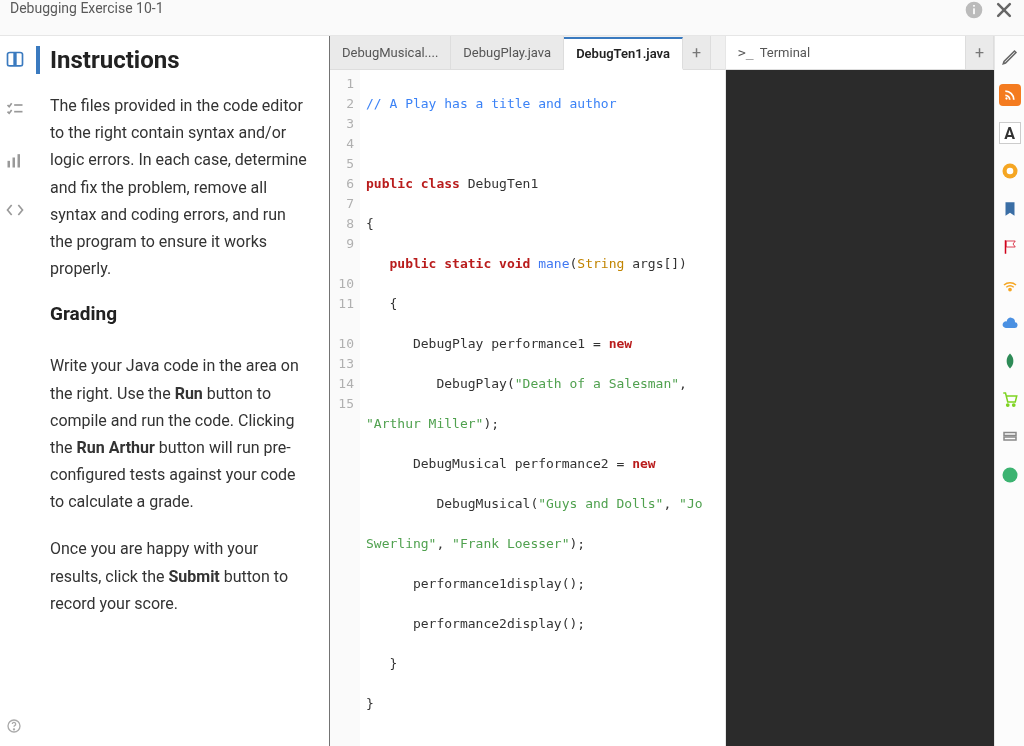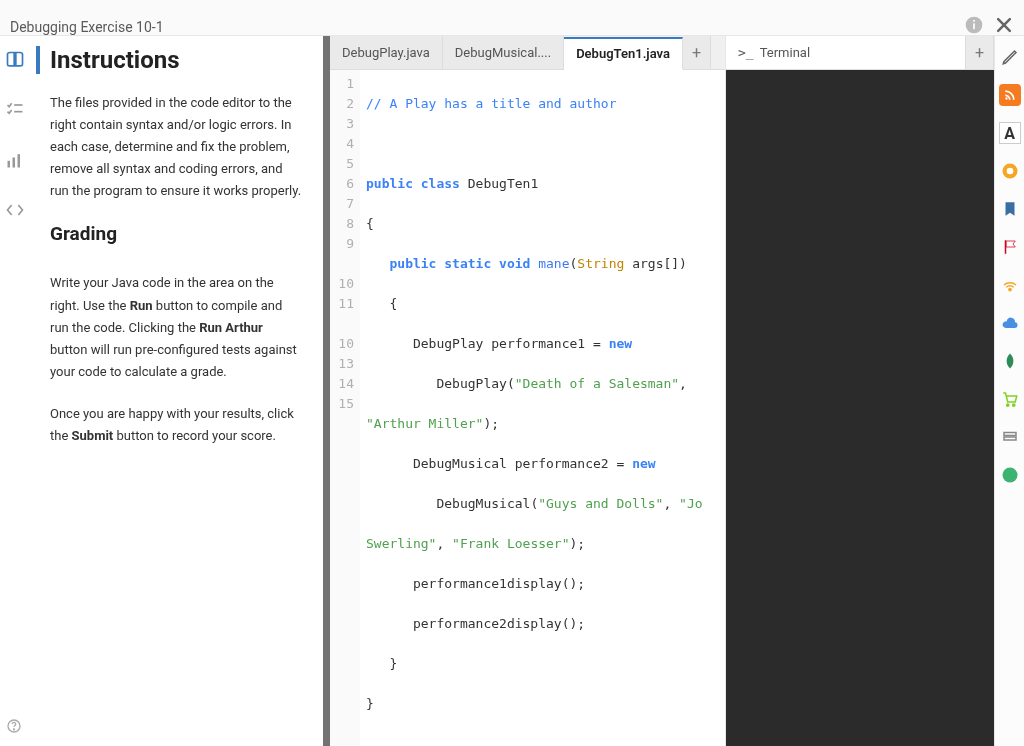--- a/index.html
+++ b/index.html
@@ -1,47 +1,47 @@
 <!DOCTYPE html>
 <html><head>
 <meta charset="utf-8">
 <style>
   * { box-sizing: border-box; margin: 0; padding: 0; }
   html, body { width: 1024px; height: 746px; overflow: hidden; font-family: -apple-system, BlinkMacSystemFont, "Segoe UI", Roboto, Arial, sans-serif; background: #fff; color: #333; }
-  .topbar { height: 36px; display: flex; align-items: flex-end; padding: 0 10px; border-bottom: 1px solid #e6e6e6; background: #fafafa; }
+  .topbar { height: 36px; display: flex; align-items: flex-start; padding: 0 10px; border-bottom: 1px solid #e6e6e6; background: #fafafa; }
   .topbar-title { font-size: 14px; color: #5a5a5a; flex: 1; }
   .topbar-icons { display: flex; gap: 10px; align-items: center; }
   .info-icon, .close-icon { width: 20px; height: 20px; display: flex; align-items: center; justify-content: center; color: #888; cursor: pointer; }
   .info-icon svg, .close-icon svg { width: 20px; height: 20px; }
 
   .main-area { display: flex; height: calc(100% - 36px); }
 
   .left-rail { width: 30px; display: flex; flex-direction: column; align-items: center; padding-top: 14px; gap: 30px; background: #fff; }
   .rail-icon { width: 20px; height: 20px; color: #999; display: flex; align-items: center; justify-content: center; }
   .rail-icon svg { width: 20px; height: 20px; }
   .rail-icon.active { color: #3a7abf; }
 
-  .instructions { width: 300px; padding: 10px 20px 20px 20px; overflow-y: auto; border-right: 7px solid #737373; }
+  .instructions { width: 300px; padding: 10px 20px 20px 20px; overflow-y: auto; border-right: 1px solid #737373; }
   .instructions h1 { font-size: 24px; font-weight: 700; margin-bottom: 18px; color: #222; border-left: 4px solid #3a7abf; padding-left: 10px; margin-left: -14px;}
-  .instructions p { font-size: 13px; line-height: 1.7; color: #333; margin-bottom: 20px; }
+  .instructions p { font-size: 16px; line-height: 1.7; color: #333; margin-bottom: 20px; }
   .instructions h2 { font-size: 19px; font-weight: 700; margin: 18px 0 27px 0; color: #222; }
   .instructions strong { font-weight: 700; }
 
   .center { flex: 1; display: flex; flex-direction: column; border-right: 1px solid #e6e6e6; min-width: 0; }
   .tabs { height: 34px; display: flex; align-items: stretch; background: #f0f0f0; border-bottom: 1px solid #ddd; }
   .tab { padding: 0 12px; font-size: 13px; color: #555; display: flex; align-items: center; border-right: 1px solid #ddd; background: #eaeaea; cursor: pointer; white-space: nowrap; }
   .tab.active { background: #fff; color: #222; font-weight: 600; border-bottom: 2px solid #fff; position: relative; top: 1px; border-top: 2px solid #3a7abf;}
   .tab.plus { width: 28px; justify-content: center; font-size: 16px; color: #777; }
   .editor { flex: 1; display: flex; font-family: "Menlo", "Consolas", monospace; font-size: 13px; line-height: 20px; background: #fff; overflow: hidden;}
   .gutter { width: 30px; text-align: right; color: #b0b0b0; padding: 4px 6px 4px 0; background: #fafafa; user-select: none; }
   .gutter div { height: 20px; }
   .code { flex: 1; padding: 4px 6px; white-space: pre; color: #333; }
   .code div { height: 20px; }
   .c-cm { color: #3b82f6; } 
-  .c-kw { color: #3b82f6; font-weight: 600; } 
+  .c-kw { color: #b91c1c; font-weight: 600; } 
   .c-ty { color: #c18401; } 
   .c-fn { color: #4078f2; } 
   .c-id { color: #333; }
   .c-str{ color: #50a14f; } 
 
   .right { width: 268px; display: flex; flex-direction: column; background:#fff;}
   .term-tabs { height: 34px; display: flex; background: #f0f0f0; border-bottom: 1px solid #ddd; }
   .term-tab { flex: 1; padding: 0 12px; font-size: 13px; color: #555; display: flex; align-items: center; gap: 6px; border-right: 1px solid #ddd; background:#fff;}
   .term-body { flex: 1; background: #2b2b2b; }
 
@@ -112,22 +112,22 @@
     <p>
       <span>Write your Java code in the area on the right. Use the </span><strong>Run</strong><span> button to compile and run the code. Clicking the </span><strong>Run Arthur</strong><span> button will run pre-configured tests against your code to calculate a grade.</span>
     </p>
     <p>
       <span>Once you are happy with your results, click the </span><strong>Submit</strong><span> button to record your score.</span>
     </p>
   </div>
 
   <div class="center">
     <div class="tabs">
+      <div class="tab">DebugMusical....</div>
       <div class="tab">DebugPlay.java</div>
-      <div class="tab">DebugMusical....</div>
       <div class="tab active">DebugTen1.java</div>
       <div class="tab plus">+</div>
     </div>
     <div class="editor">
       <div class="gutter">
         <div>1</div>
         <div>2</div>
         <div>3</div>
         <div>4</div>
         <div>5</div>

